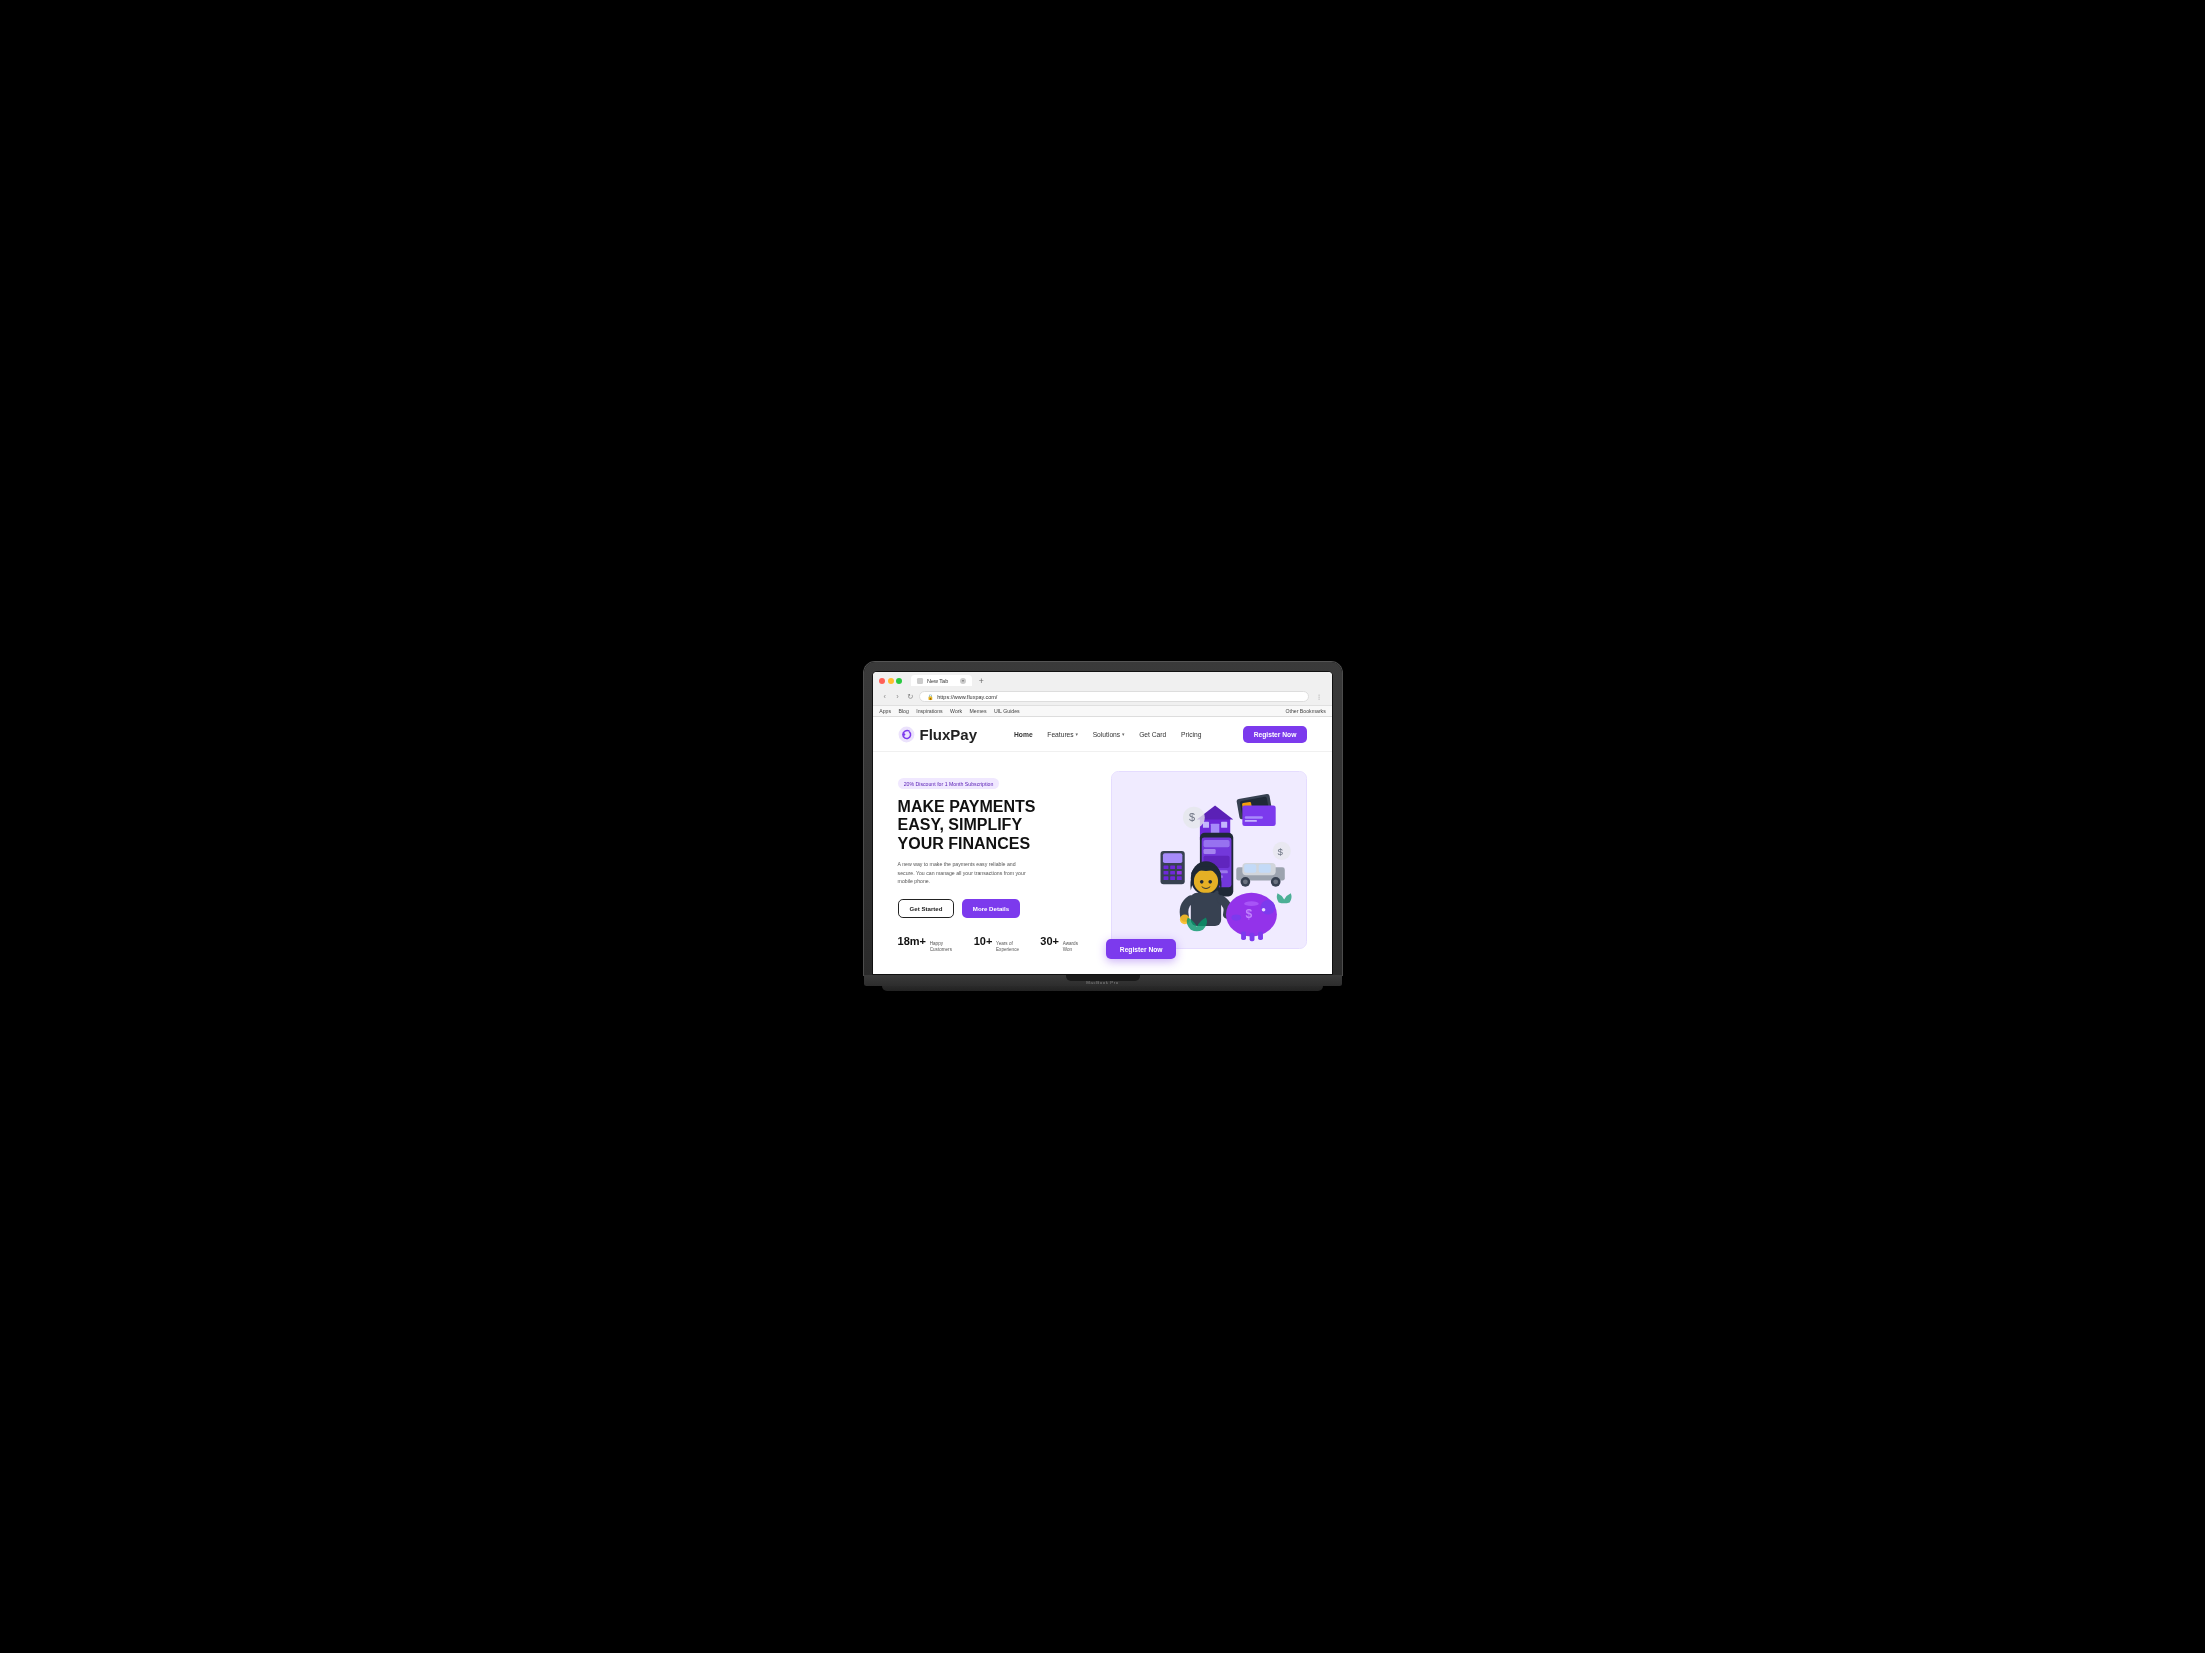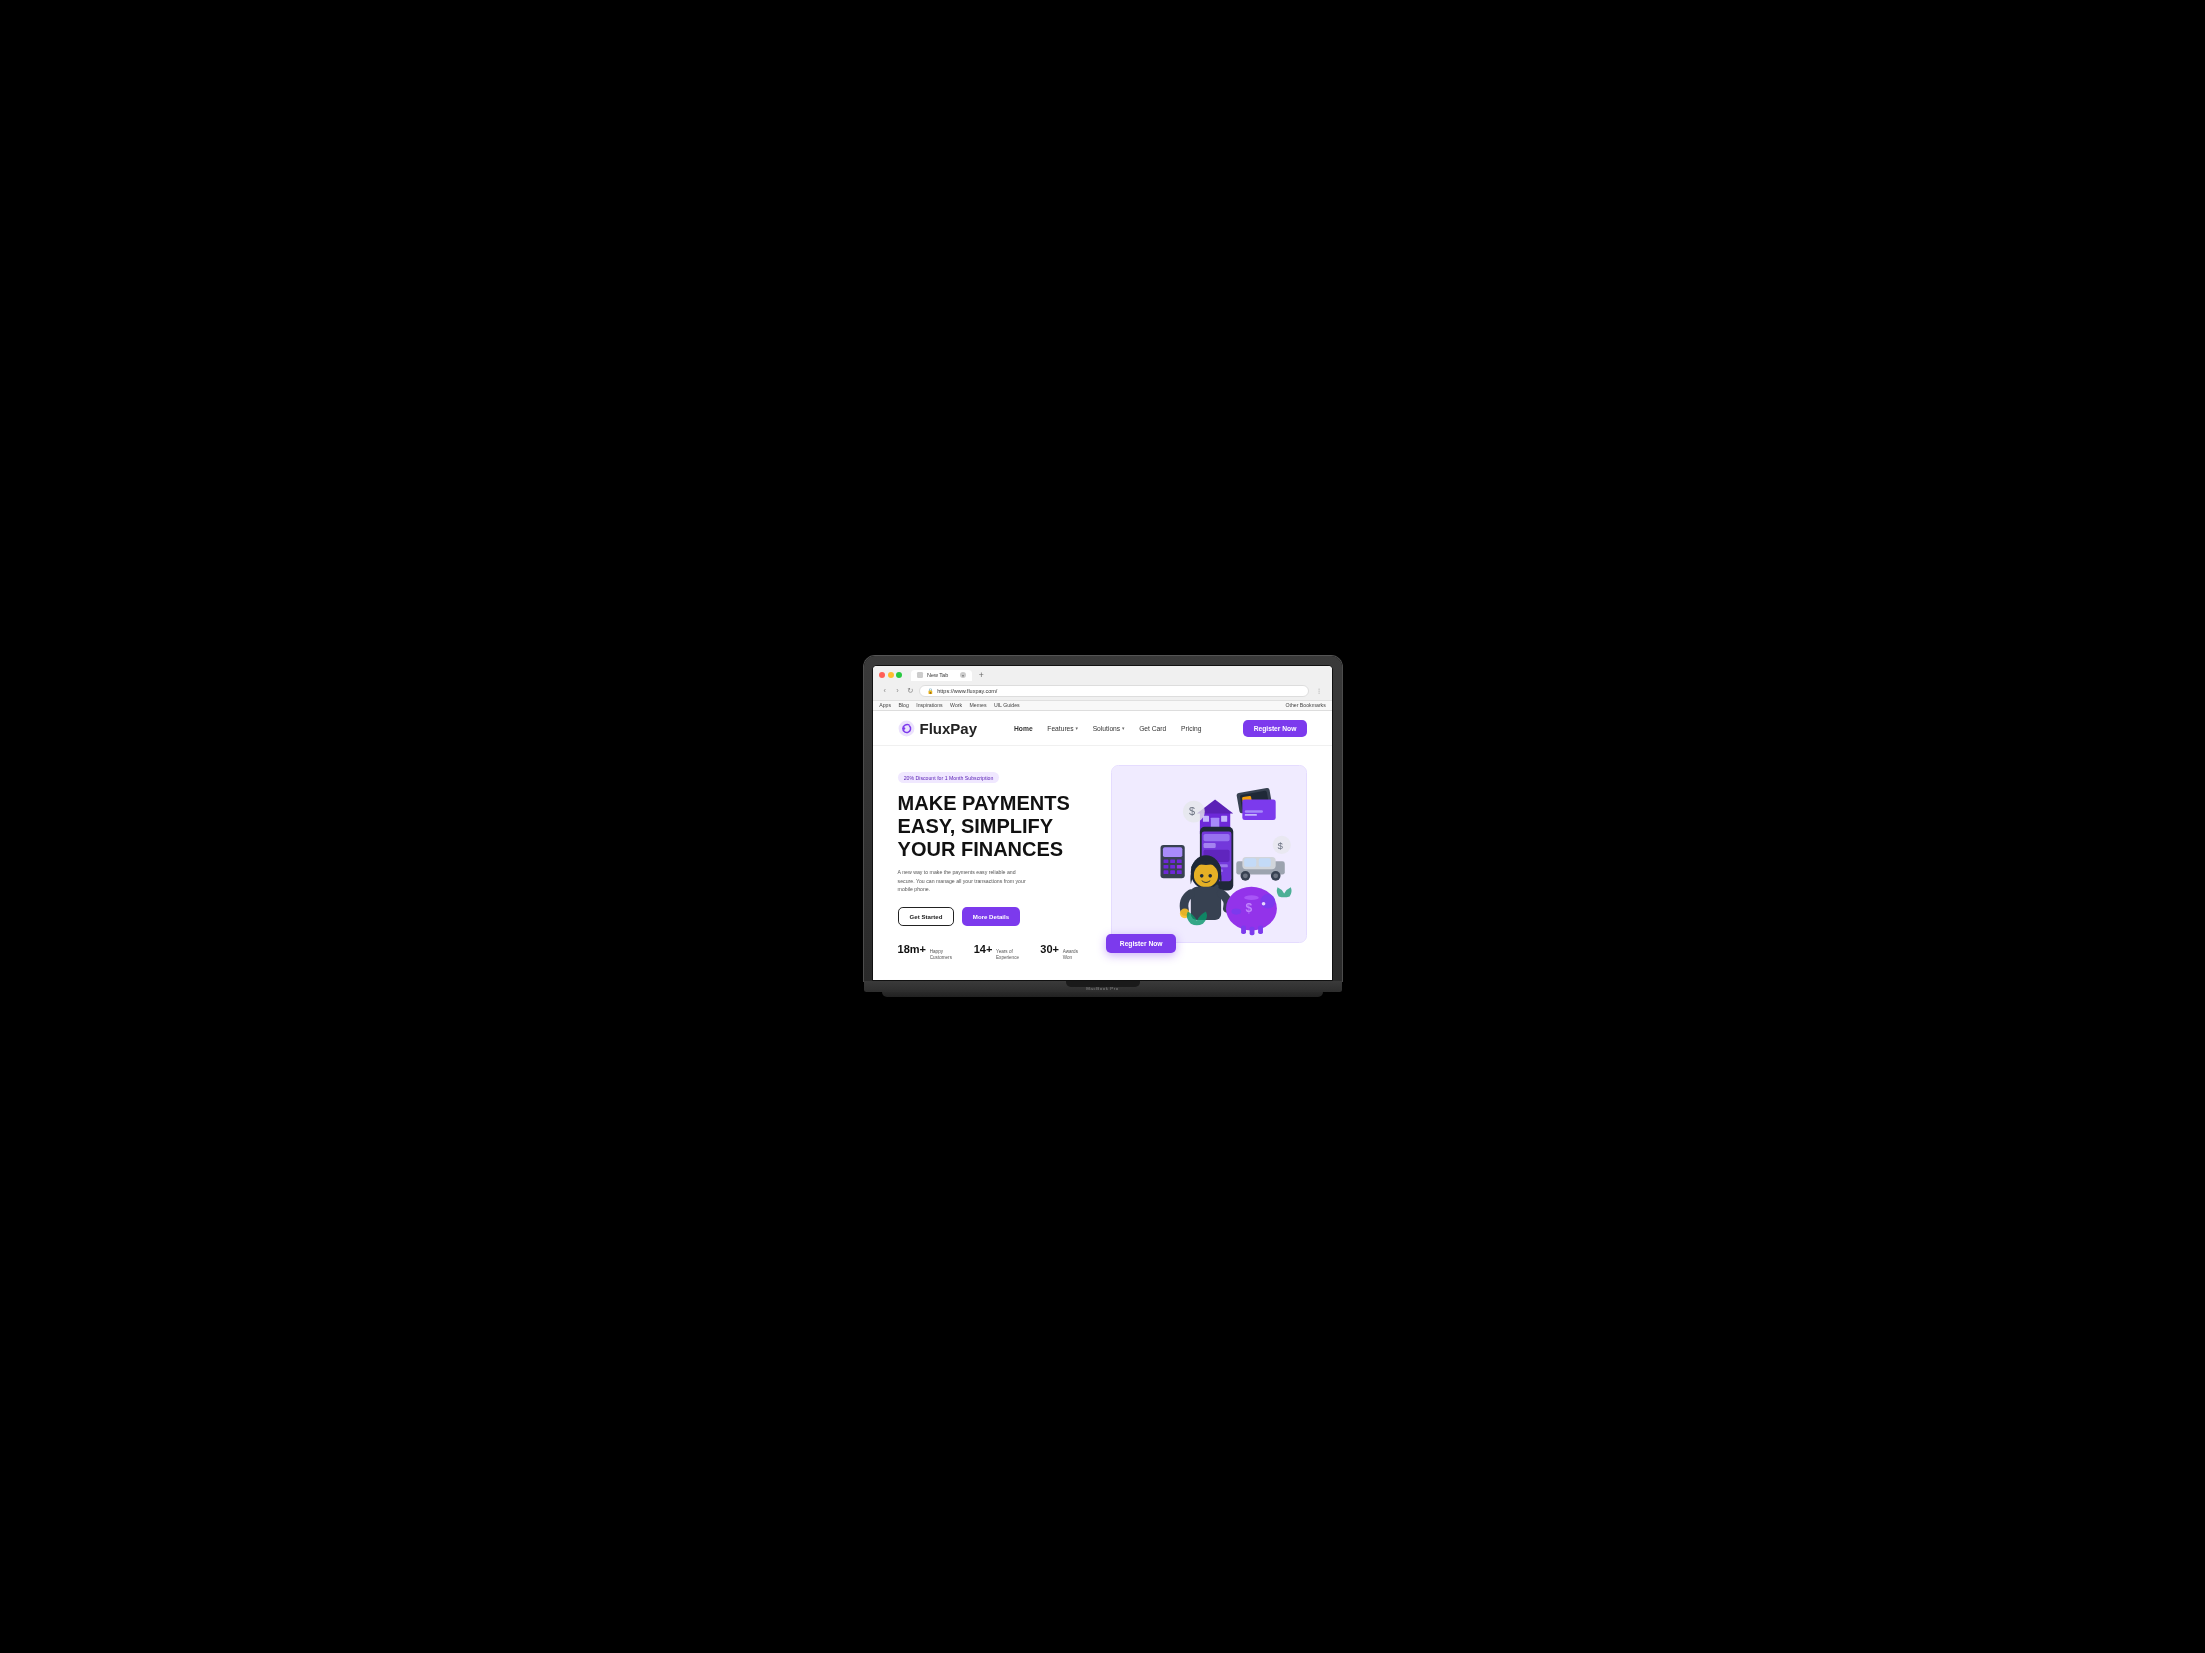--- a/index.html
+++ b/index.html
@@ -268,21 +268,21 @@
       background: #f0e8ff;
       color: #5b21b6;
       font-size: 5.2px;
       font-weight: 500;
       padding: 2.5px 6.1px;
       border-radius: 12.3px;
       margin-bottom: 8.6px;
     }
 
     .hero-title {
-      font-size: 20px;
+      font-size: 16px;
       font-weight: 900;
       color: #111;
       line-height: 1.15;
       text-transform: uppercase;
       margin-bottom: 7.4px;
     }
 
     .hero-subtitle {
       font-size: 5.2px;
       color: #555;
@@ -507,21 +507,21 @@
               <div class="hero-buttons">
                 <button class="btn-outline">Get Started</button>
                 <button class="btn-filled">More Details</button>
               </div>
               <div class="stats">
                 <div class="stat-item">
                   <span class="stat-number">18m+</span>
                   <span class="stat-label">Happy Customers</span>
                 </div>
                 <div class="stat-item">
-                  <span class="stat-number">14+</span>
+                  <span class="stat-number">10+</span>
                   <span class="stat-label">Years of Experience</span>
                 </div>
                 <div class="stat-item">
                   <span class="stat-number">30+</span>
                   <span class="stat-label">Awards Won</span>
                 </div>
               </div>
             </div>
 
             <div class="hero-illustration">

